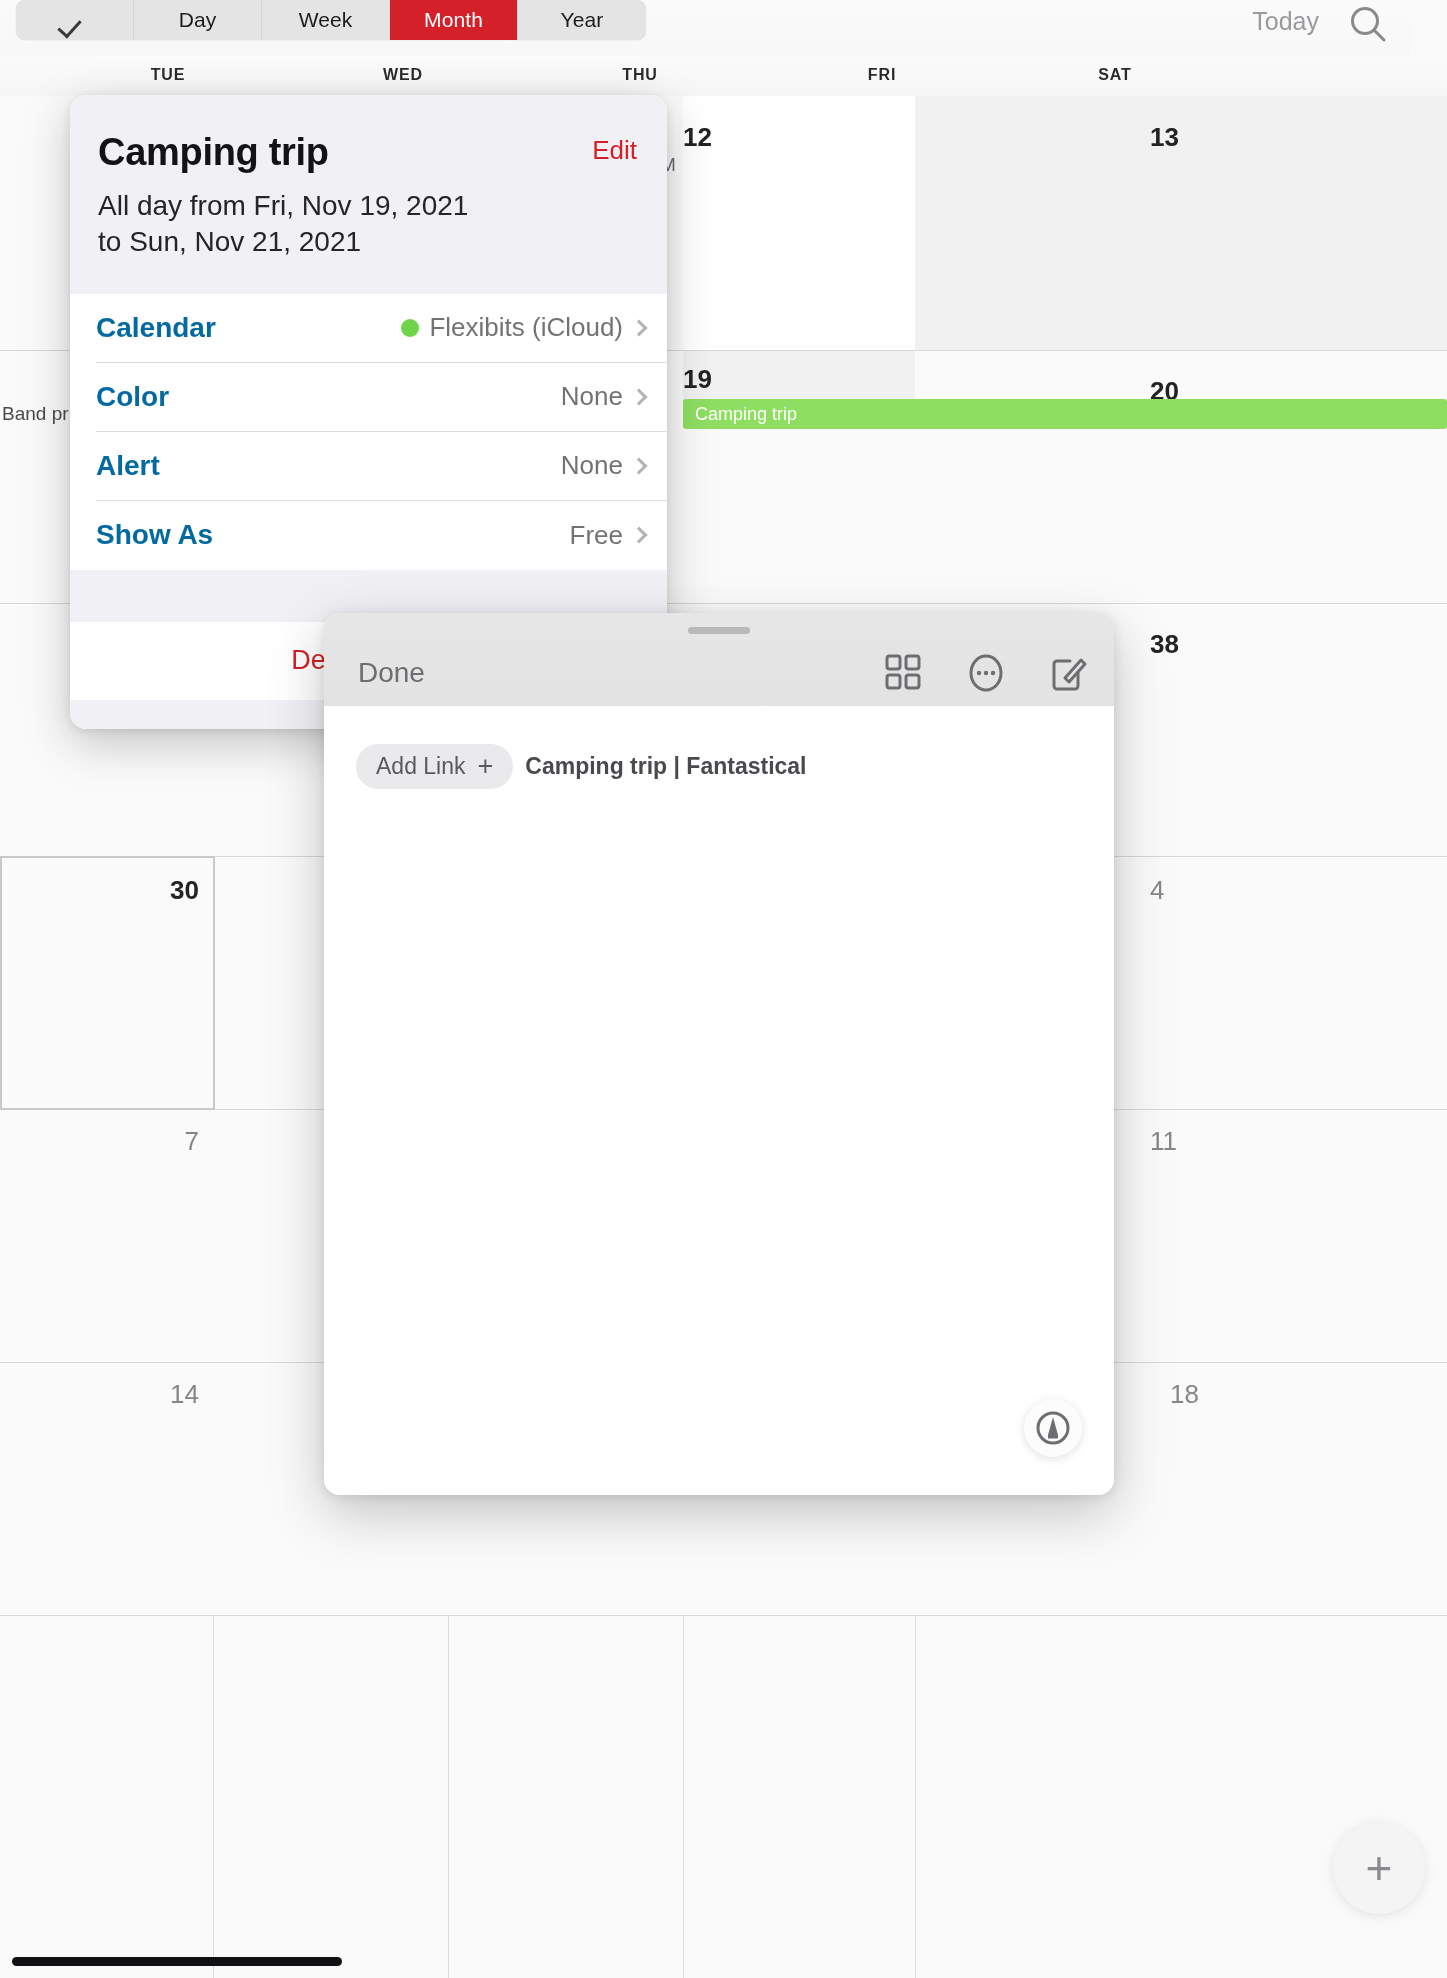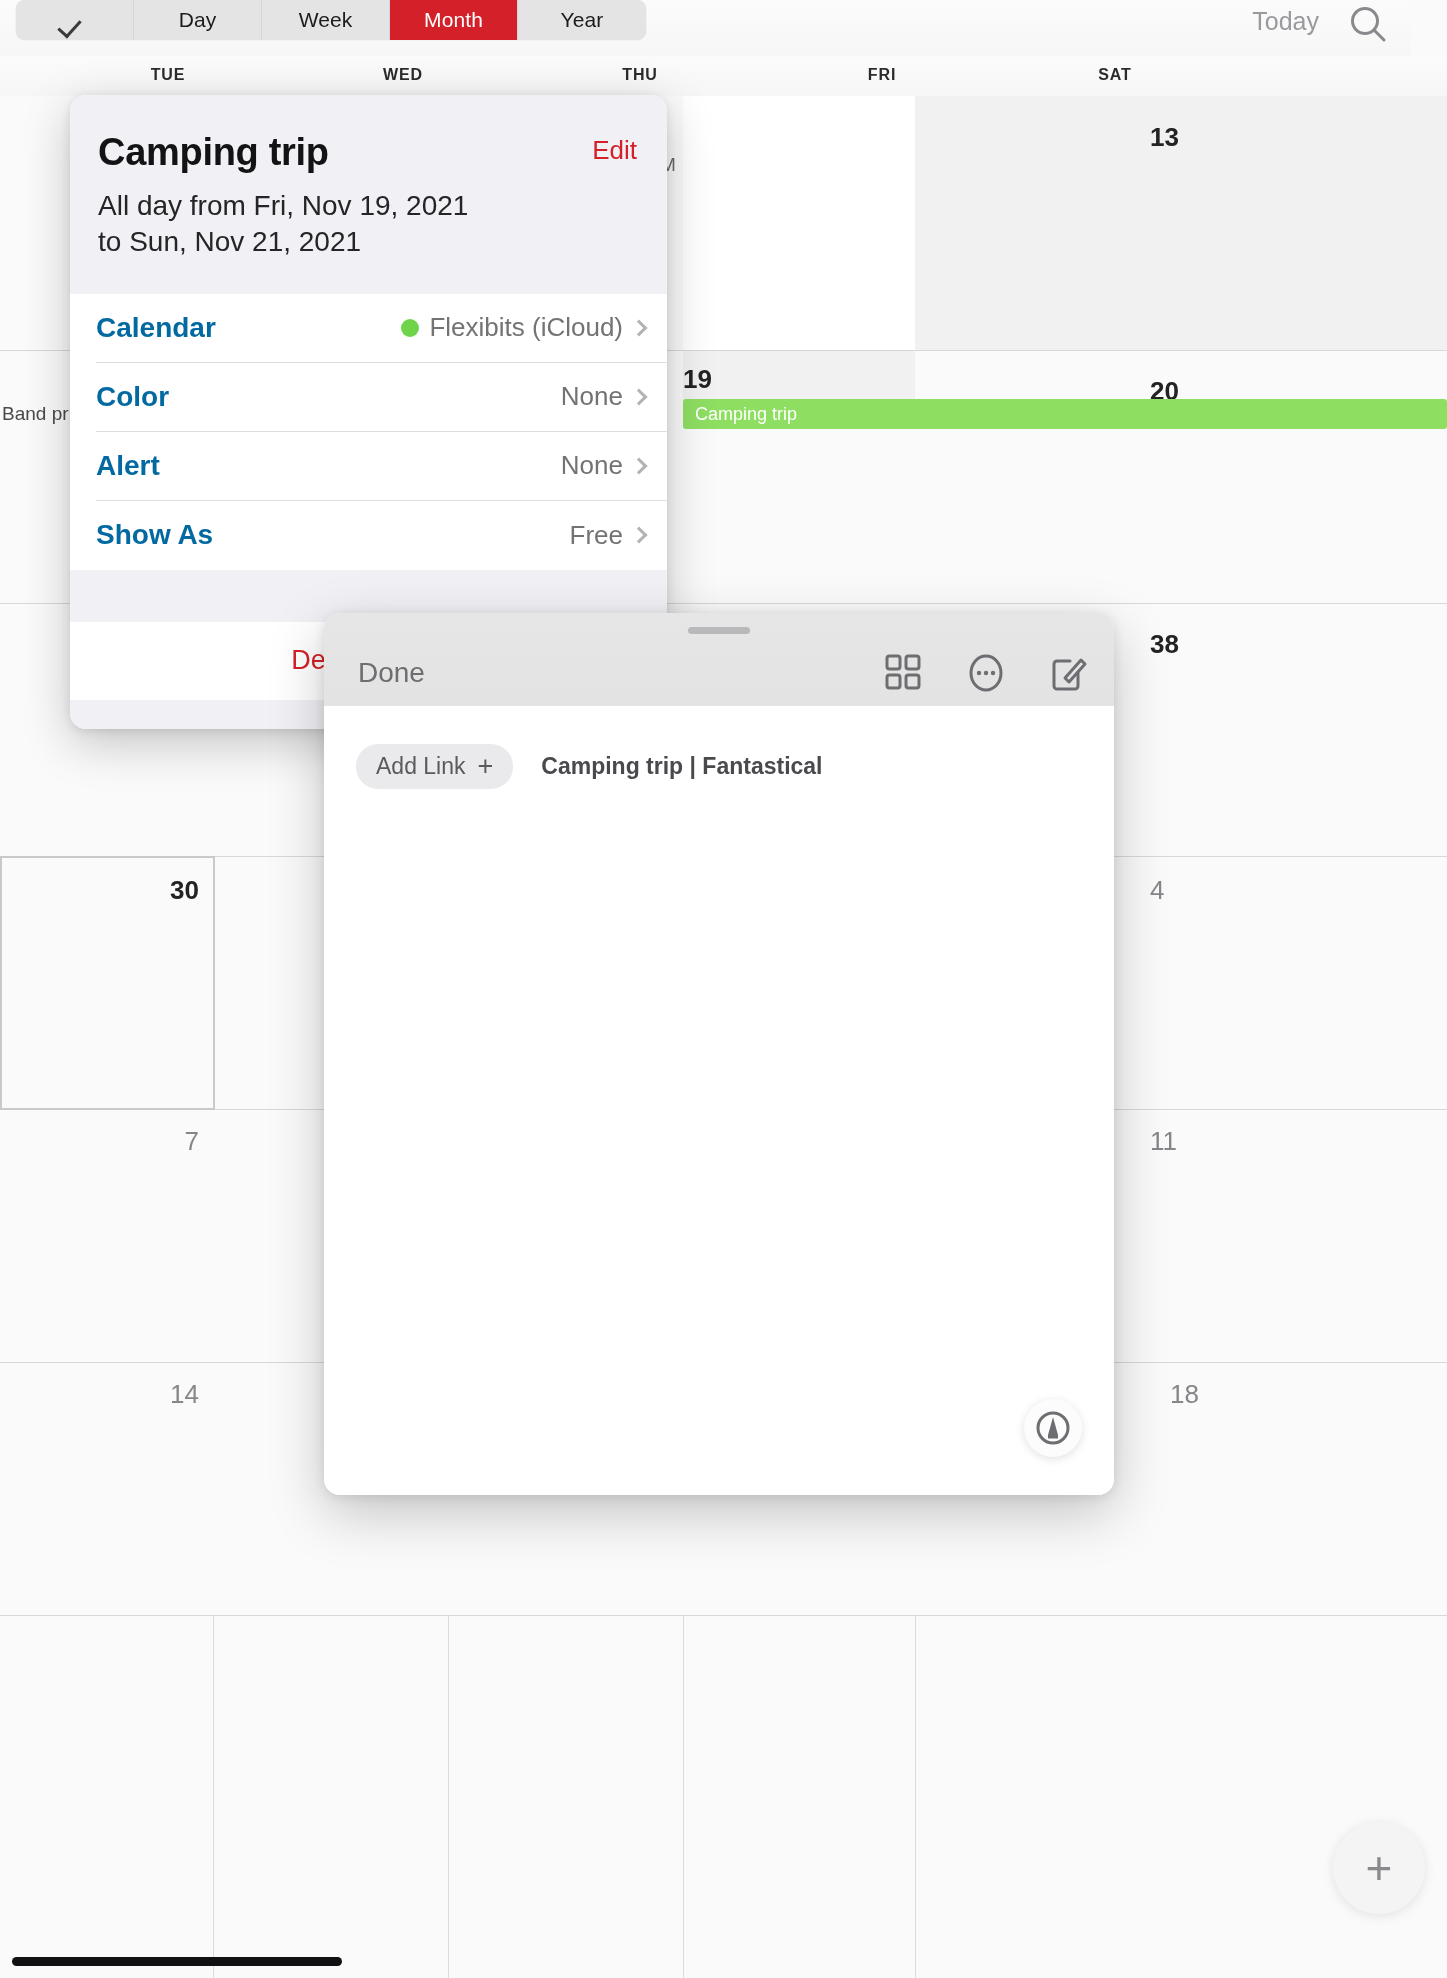--- a/index.html
+++ b/index.html
@@ -144,21 +144,21 @@
     font-size: 28px; color: #6e6e72;
   }
   .sheet-actions {
     position: absolute; right: 28px; top: 40px; display: flex; gap: 44px; align-items: center;
   }
   .ico { width: 38px; height: 38px; color: #6e6e72; }
   .ico svg { display: block; }
   .sheet-body { background: #ffffff; height: 789px; position: relative; }
   .addlink-row {
     position: absolute; left: 32px; top: 38px;
-    display: flex; align-items: center; gap: 28px;
+    display: flex; align-items: center; gap: 12px;
   }
   .addlink {
     display: flex; align-items: center; gap: 12px;
     background: #eaeaec; border-radius: 22px;
     padding: 9px 20px; font-size: 23px; color: #5a5a5e;
   }
   .plus { font-size: 27px; line-height: 1; color: #5a5a5e; font-weight: 300; }
   .share-text { font-size: 23px; color: #4a4a4e; font-weight: 600; }
   .markup-btn {
     position: absolute; right: 32px; bottom: 38px;
@@ -209,20 +209,21 @@
 
     <div class="hline" style="top:254px;"></div>
     <div class="hline" style="top:507px;"></div>
     <div class="hline" style="top:760px;"></div>
     <div class="hline" style="top:1013px;"></div>
     <div class="hline" style="top:1266px;"></div>
     <div class="hline" style="top:1519px;"></div>
 
     <div class="selbox" style="left:0px; top:760px; width:215px; height:254px;"></div>
 
+    <div class="daynum" style="left:683px;  top:26px;">12</div>
     <div class="daynum" style="left:1150px; top:26px;">13</div>
     <div class="daynum" style="left:683px;  top:268px;">19</div>
     <div class="daynum" style="left:1150px; top:280px;">20</div>
     <div class="daynum" style="left:1150px; top:533px;">38</div>
     <div class="daynum" style="left:0px;    top:779px; right:auto; width:199px; text-align:right;">30</div>
     <div class="daynum muted" style="left:1150px; top:779px;">4</div>
     <div class="daynum muted" style="left:0px;    top:1030px; right:auto; width:199px; text-align:right;">7</div>
     <div class="daynum muted" style="left:1150px; top:1030px;">11</div>
     <div class="daynum muted" style="left:0px;    top:1283px; right:auto; width:199px; text-align:right;">14</div>
     <div class="daynum muted" style="left:1150px; top:1283px;margin-left:20px;">18</div>

